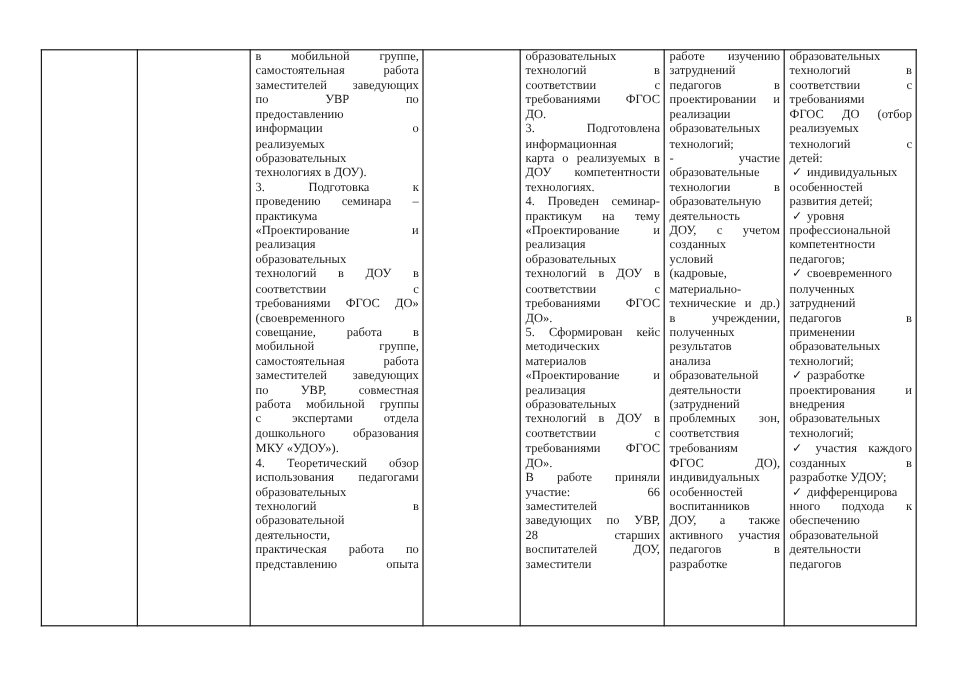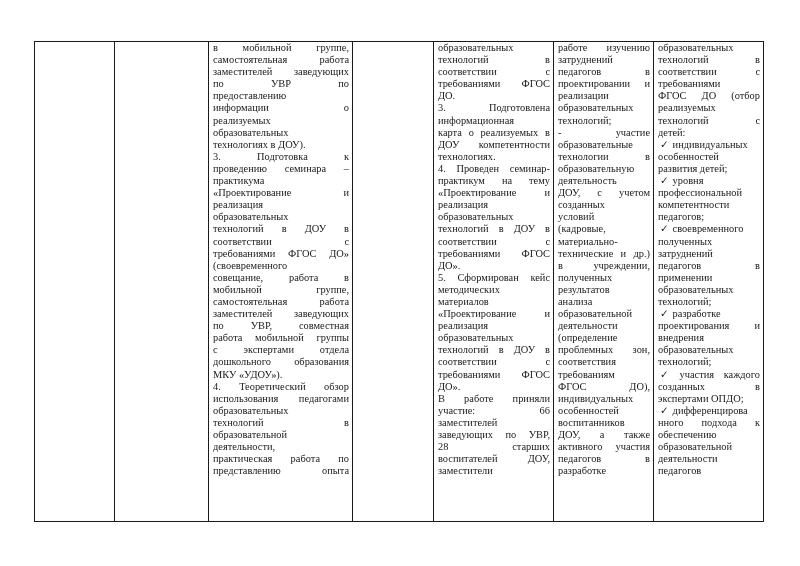--- a/index.html
+++ b/index.html
@@ -133,21 +133,21 @@
             <span class="cell-line left">условий</span>
             <span class="cell-line left">(кадровые,</span>
             <span class="cell-line left">материально-</span>
             <span class="cell-line">технические и др.)</span>
             <span class="cell-line">в учреждении,</span>
             <span class="cell-line left">полученных</span>
             <span class="cell-line left">результатов</span>
             <span class="cell-line left">анализа</span>
             <span class="cell-line left">образовательной</span>
             <span class="cell-line left">деятельности</span>
-            <span class="cell-line left">(определение</span>
+            <span class="cell-line left">(затруднений</span>
             <span class="cell-line">проблемных зон,</span>
             <span class="cell-line left">соответствия</span>
             <span class="cell-line left">требованиям</span>
             <span class="cell-line">ФГОС ДО),</span>
             <span class="cell-line left">индивидуальных</span>
             <span class="cell-line left">особенностей</span>
             <span class="cell-line left">воспитанников</span>
             <span class="cell-line">ДОУ, а также</span>
             <span class="cell-line">активного участия</span>
             <span class="cell-line">педагогов в</span>
@@ -176,21 +176,21 @@
             <span class="cell-line left">применении</span>
             <span class="cell-line left">образовательных</span>
             <span class="cell-line left">технологий;</span>
             <span class="cell-line left"><span class="chk">✓</span><span> разработке</span></span>
             <span class="cell-line">проектирования и</span>
             <span class="cell-line left">внедрения</span>
             <span class="cell-line left">образовательных</span>
             <span class="cell-line left">технологий;</span>
             <span class="cell-line"><span class="chk">✓</span><span> участия каждого</span></span>
             <span class="cell-line">созданных в</span>
-            <span class="cell-line left">экспертами ОПДО;</span>
+            <span class="cell-line left">разработке УДОУ;</span>
             <span class="cell-line left"><span class="chk">✓</span><span> дифференцирова</span></span>
             <span class="cell-line">нного подхода к</span>
             <span class="cell-line left">обеспечению</span>
             <span class="cell-line left">образовательной</span>
             <span class="cell-line left">деятельности</span>
             <span class="cell-line left">педагогов</span>
           </td>
     </tr>
   </tbody>
     </table>

